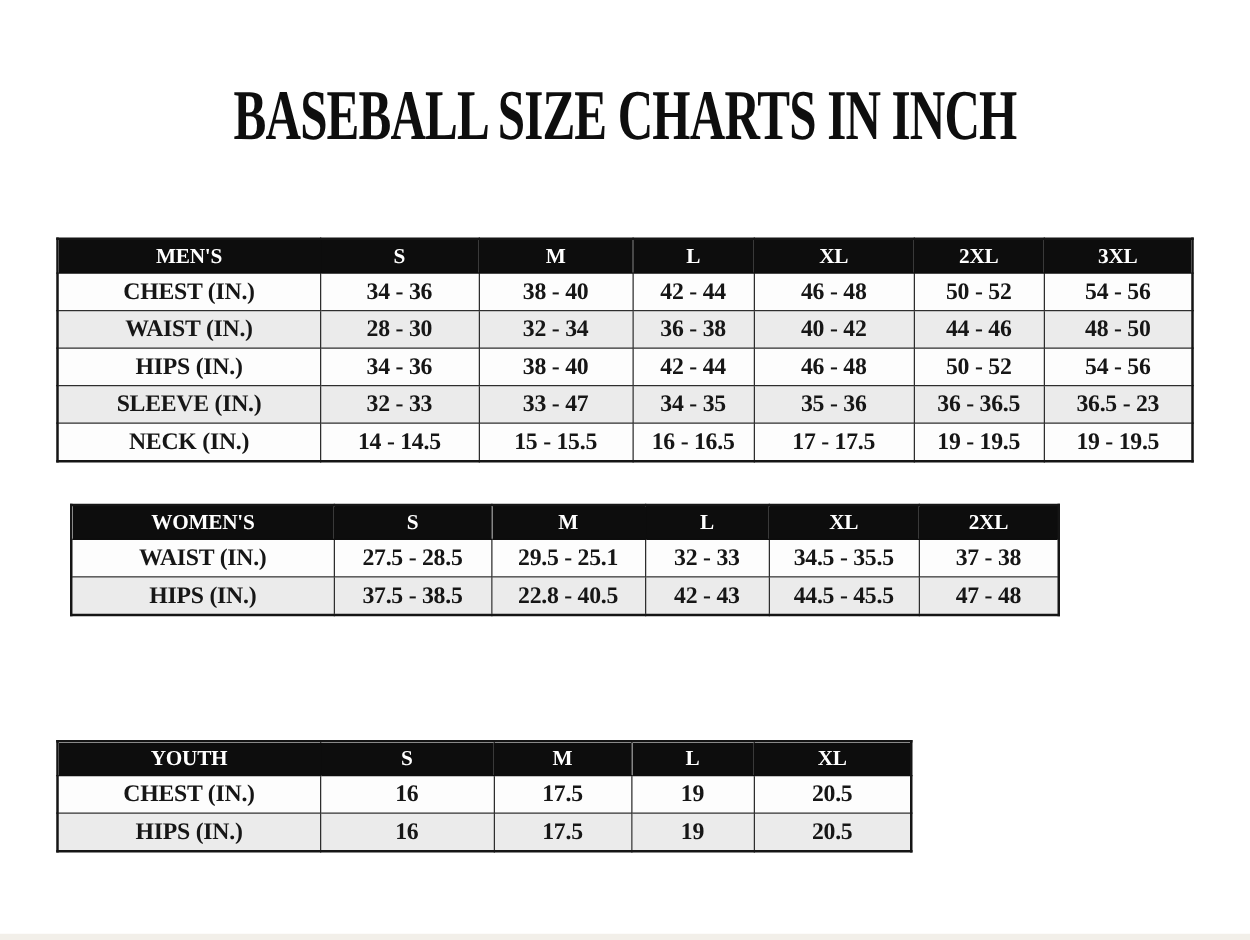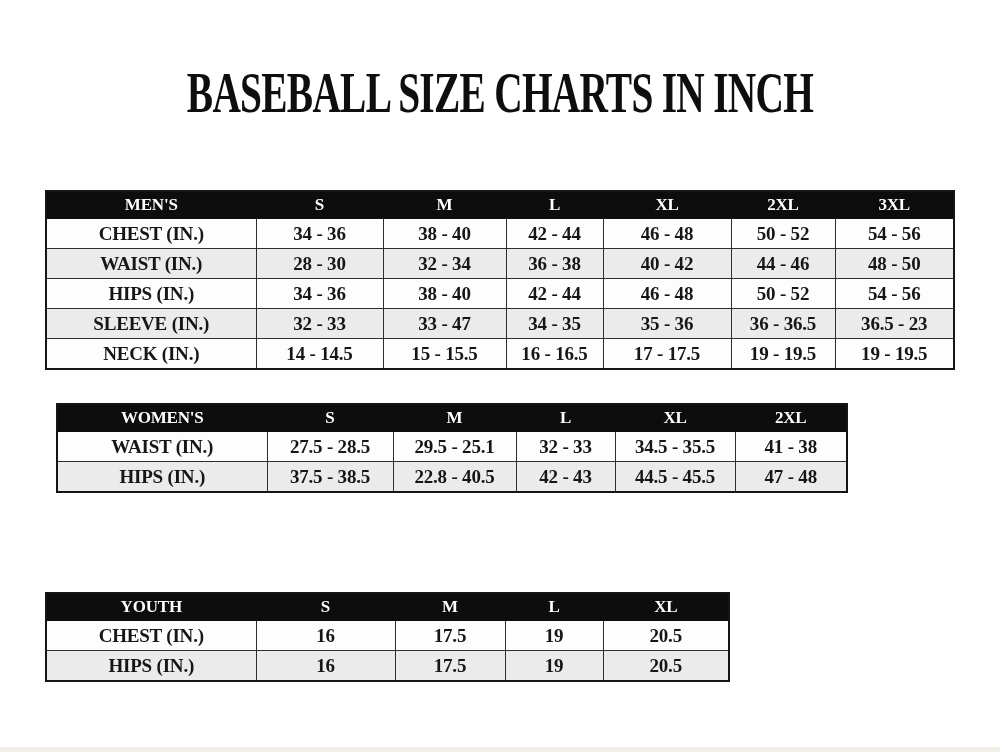--- a/index.html
+++ b/index.html
@@ -167,21 +167,21 @@
           <th>2XL</th>
         </tr>
       </thead>
       <tbody>
         <tr>
           <td>WAIST (IN.)</td>
           <td>27.5 - 28.5</td>
           <td>29.5 - 25.1</td>
           <td>32 - 33</td>
           <td>34.5 - 35.5</td>
-          <td>41 - 38</td>
+          <td>37 - 38</td>
         </tr>
         <tr>
           <td>HIPS (IN.)</td>
           <td>37.5 - 38.5</td>
           <td>22.8 - 40.5</td>
           <td>42 - 43</td>
           <td>44.5 - 45.5</td>
           <td>47 - 48</td>
         </tr>
       </tbody>

